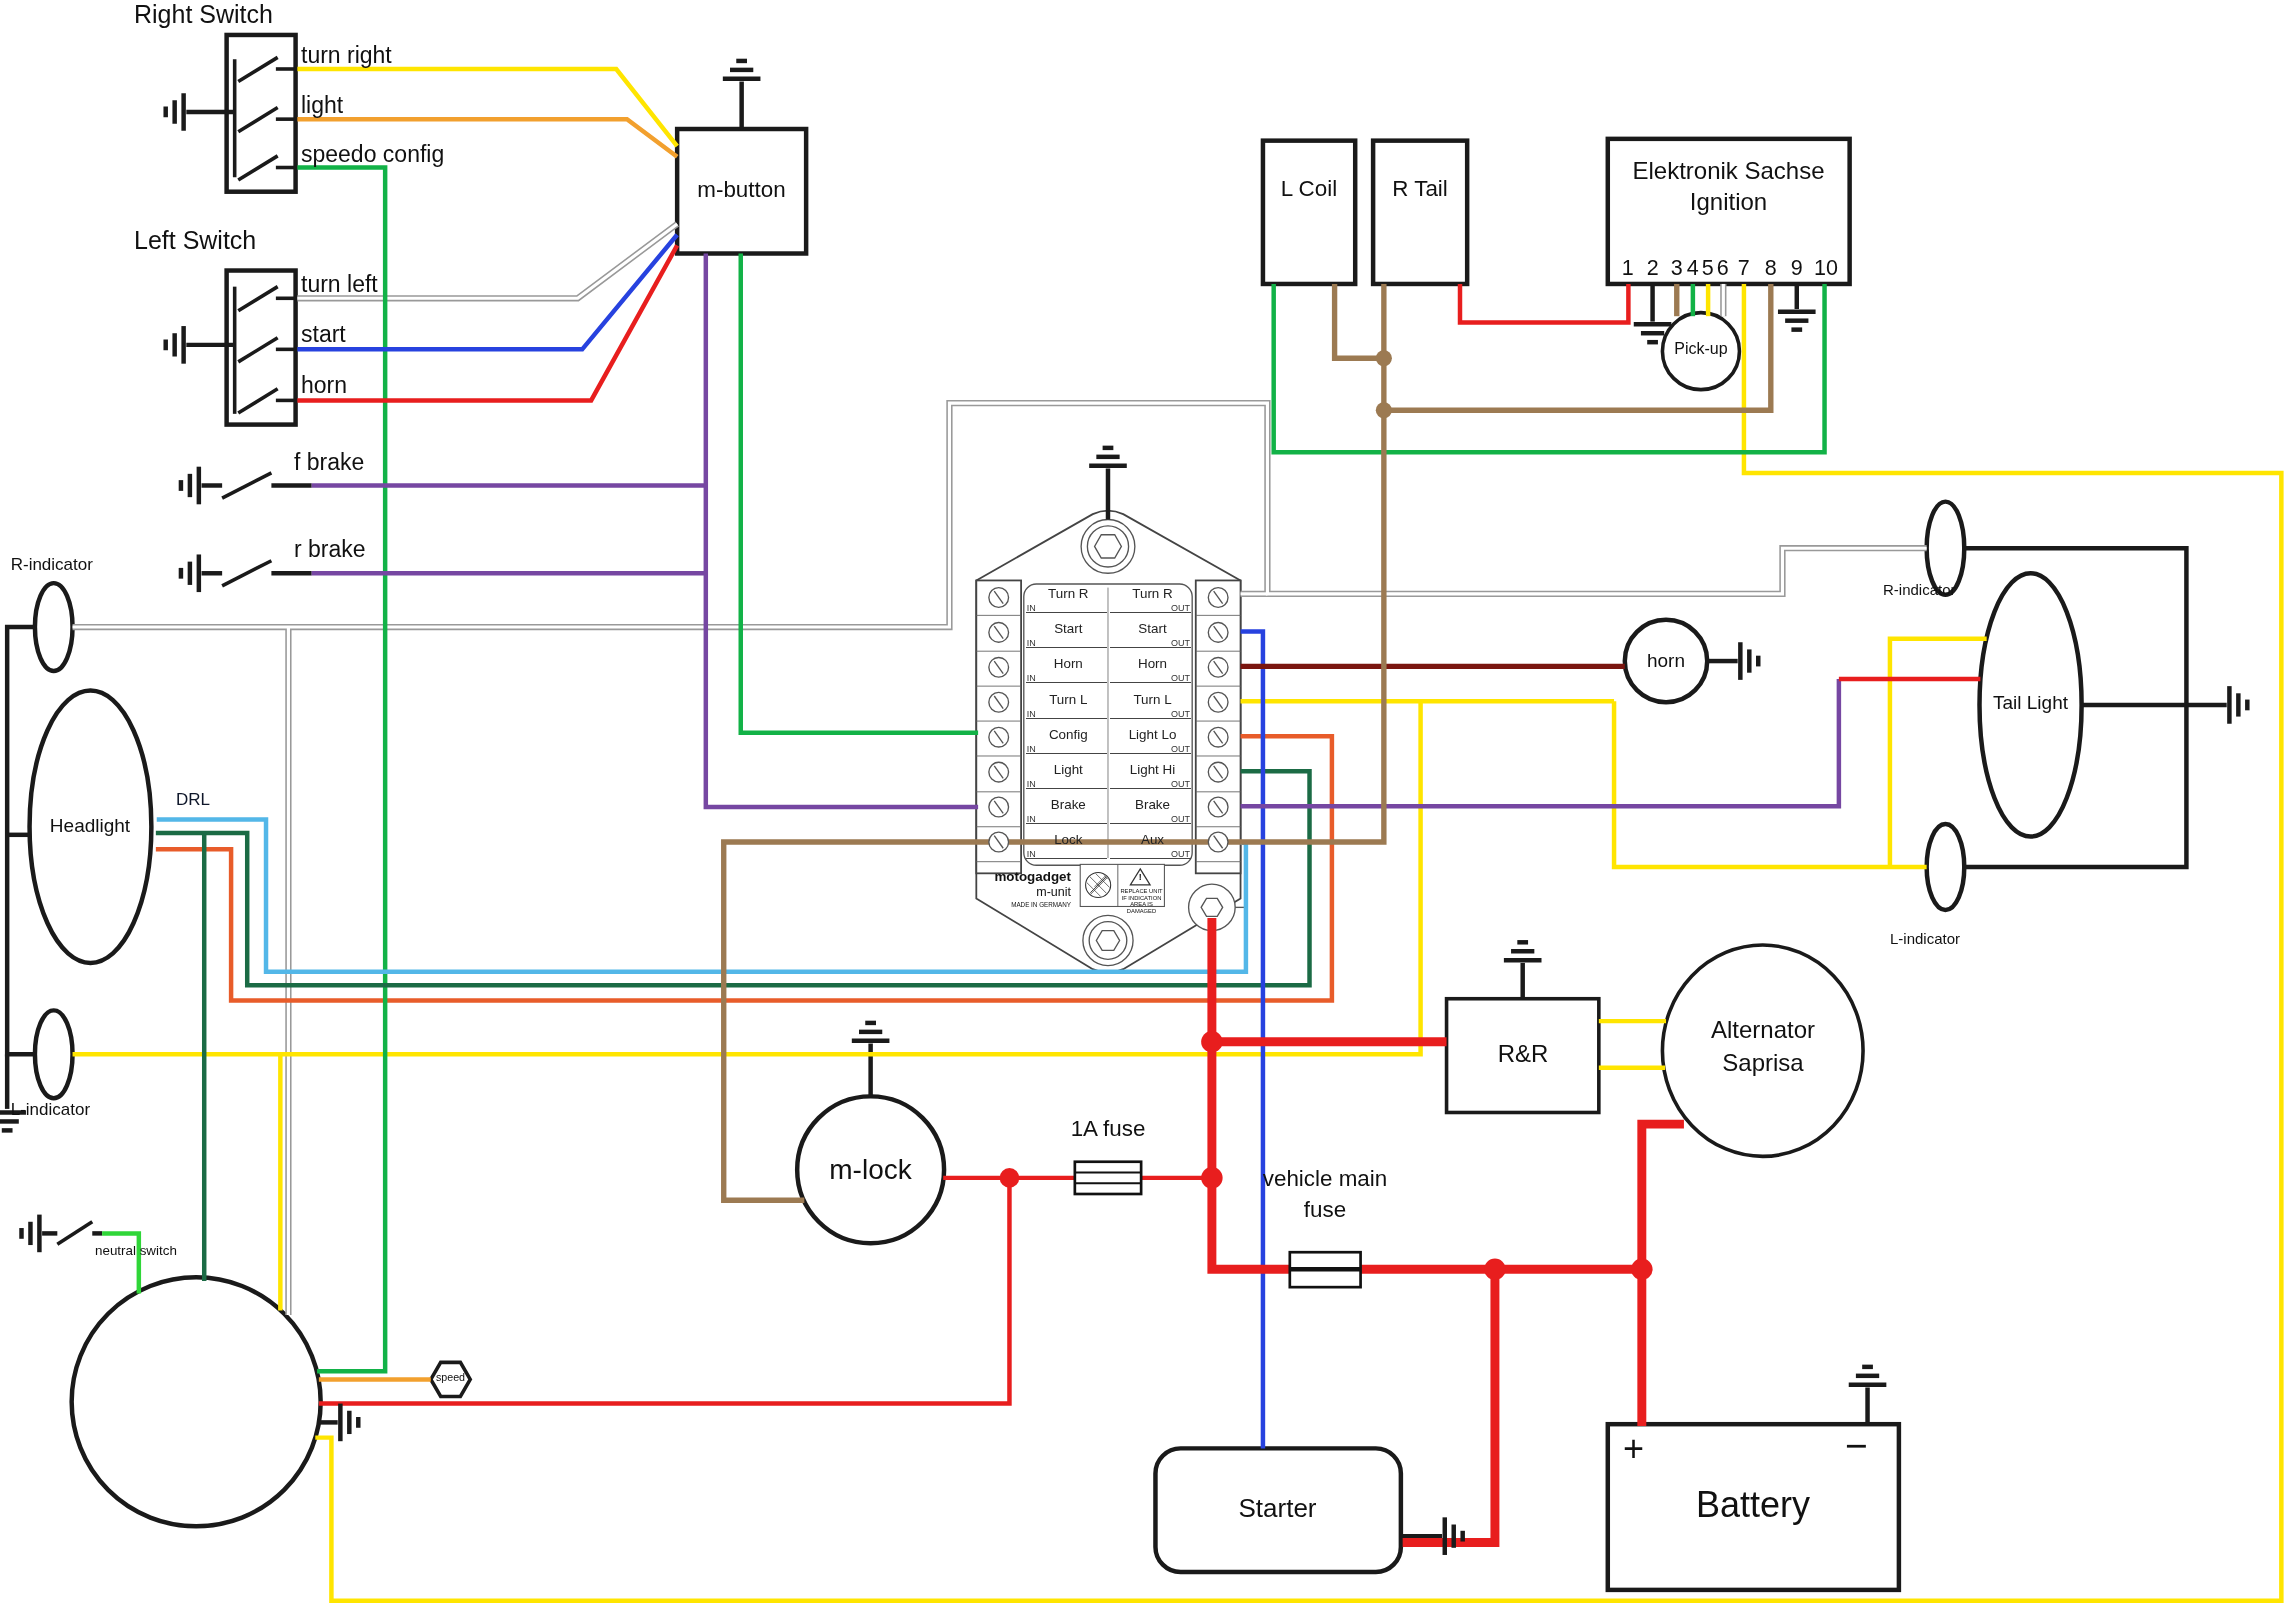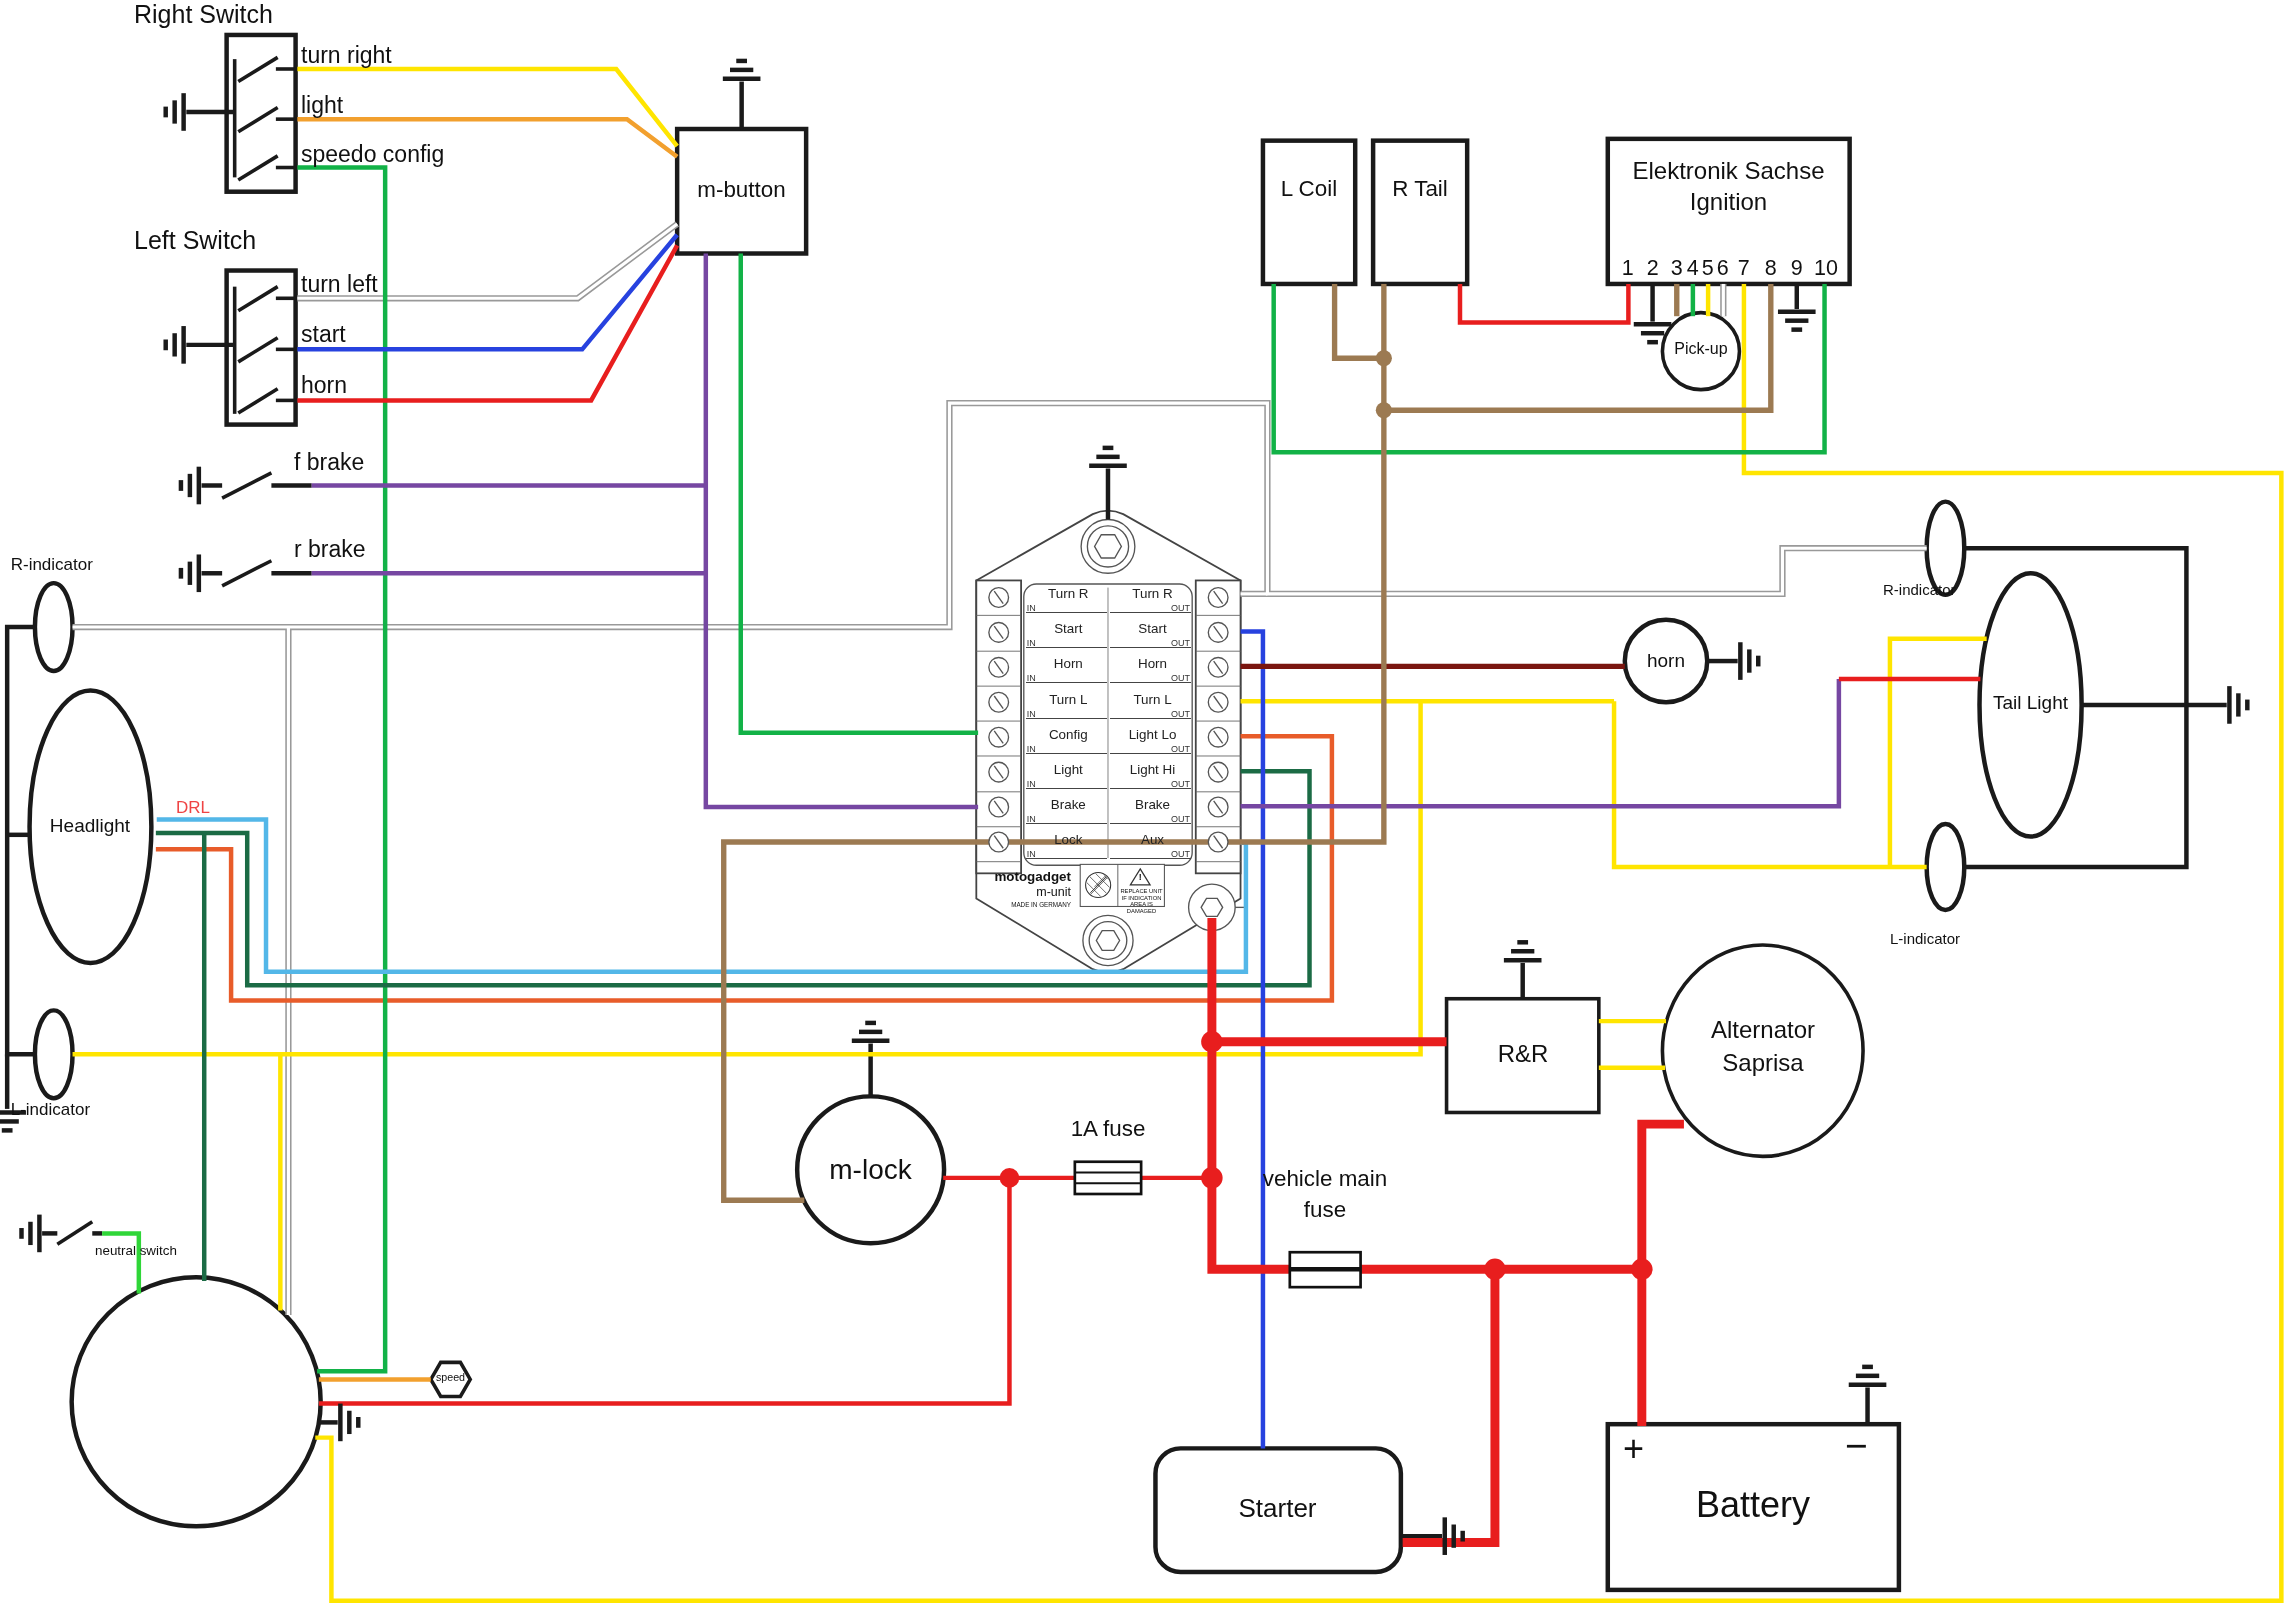--- a/index.html
+++ b/index.html
@@ -1,21 +1,21 @@
 <!DOCTYPE html>
 <html style="font-size:14.3px"><head>
 <meta charset="utf-8">
 <style>
   html,body{margin:0;padding:0;background:#fff;}
   .stage{position:relative;width:2293px;height:1615px;background:#ffffff;overflow:hidden;
-         font-family:"Liberation Sans", sans-serif;}
+         font-family:"Liberation Sans", sans-serif;border-radius:32px;}
   svg.wires{position:absolute;left:0;top:0;}
   .lbl{position:absolute;color:#111;white-space:nowrap;line-height:1.12;}
   .ctr{text-align:center;white-space:normal;}
-  .cyan{color:#ef4444;margin-top:8px;}
+  .cyan{color:#0f172a;}
   
   #munit-rows{position:absolute;left:1024px;top:582px;width:168px;height:283px;}
   .mrow{position:absolute;left:0;width:100%;height:35px;}
   .mhalf{position:absolute;top:2.7px;height:27px;border-bottom:1.4px solid #444;}
   .mhalf.l{left:1.8px;width:81px;}
   .mhalf.r{left:86px;width:81px;}
   .mname{position:absolute;left:4px;right:0;top:1.8px;text-align:center;font-size:13.4px;color:#222;}
   .mio{position:absolute;bottom:-0.9px;font-size:9px;color:#333;}
   .mhalf.l .mio{left:0.9px;}
   .mhalf.r .mio{right:0.9px;}

